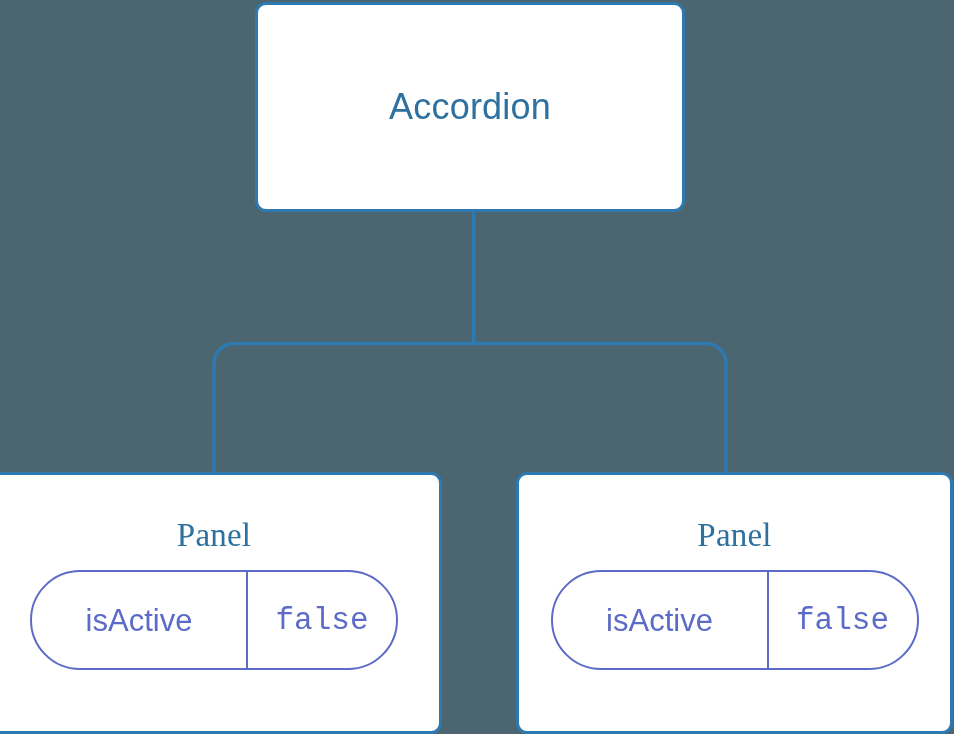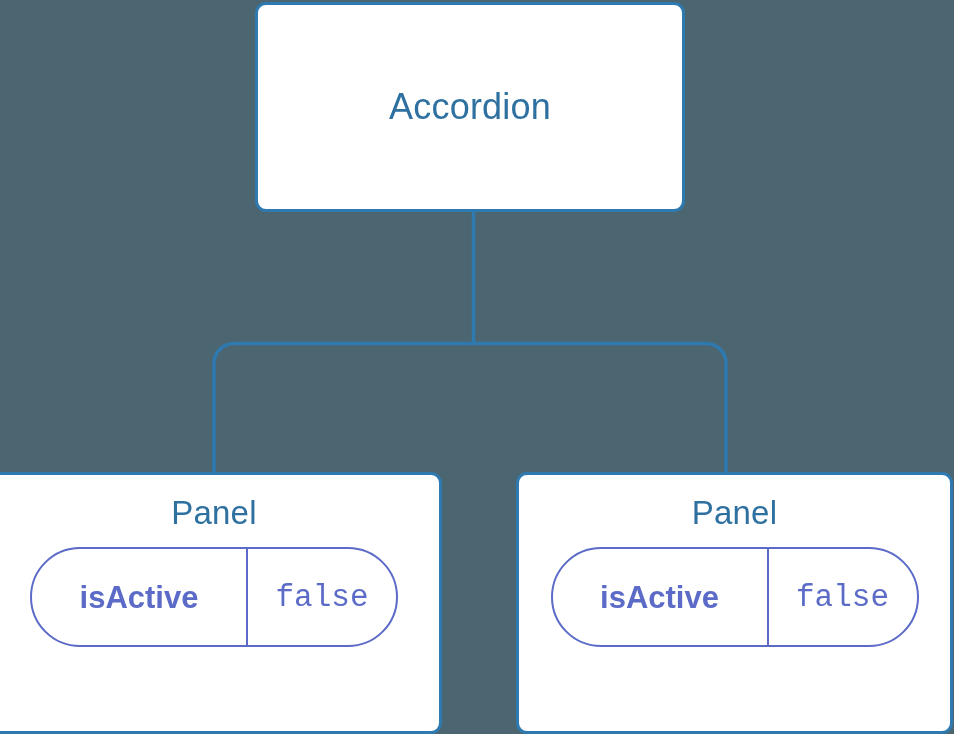--- a/index.html
+++ b/index.html
@@ -71,21 +71,22 @@
     color: #2e709f;
     font-size: 36px;
     line-height: 1;
     letter-spacing: 0.2px;
     white-space: nowrap;
   }
 
   .node-child-left .node-title,
   .node-child-right .node-title {
     font-size: 33px;
-    margin-top: 21px;
+    margin-top: 44px;
+    font-family: Liberation Serif, serif;
   }
 
   
   .pill {
     box-sizing: border-box;
     margin-top: 18px;
     height: 100px;
     border: 2px solid #5c6bc7;
     border-radius: 50px;
     display: flex;
@@ -103,21 +104,20 @@
     justify-content: center;
     color: #5c6bc7;
     font-size: 31px;
     line-height: 1;
     white-space: nowrap;
   }
 
   .pill-key {
     width: 214px;
     border-right: 2px solid #5c6bc7;
-    font-weight: bold;
   }
 
   .pill-val {
     flex: 1;
     font-family: Liberation Mono, monospace;
   }
 </style>
 </head>
 <body>
 

